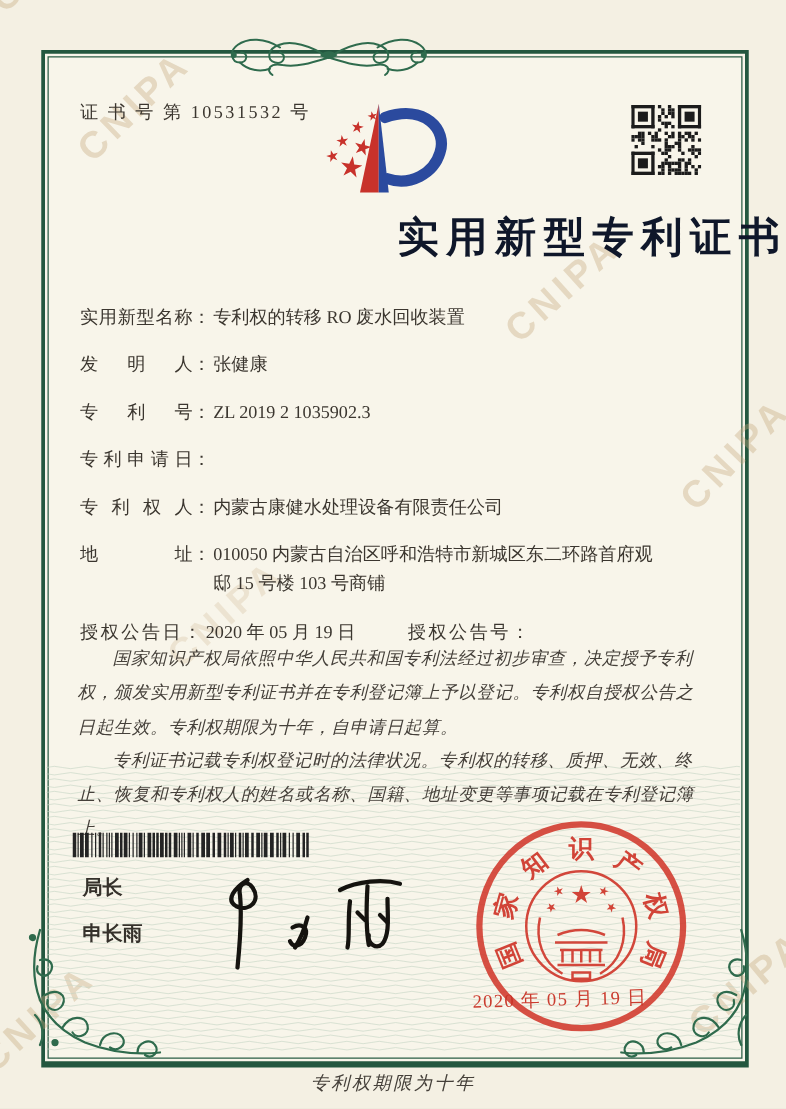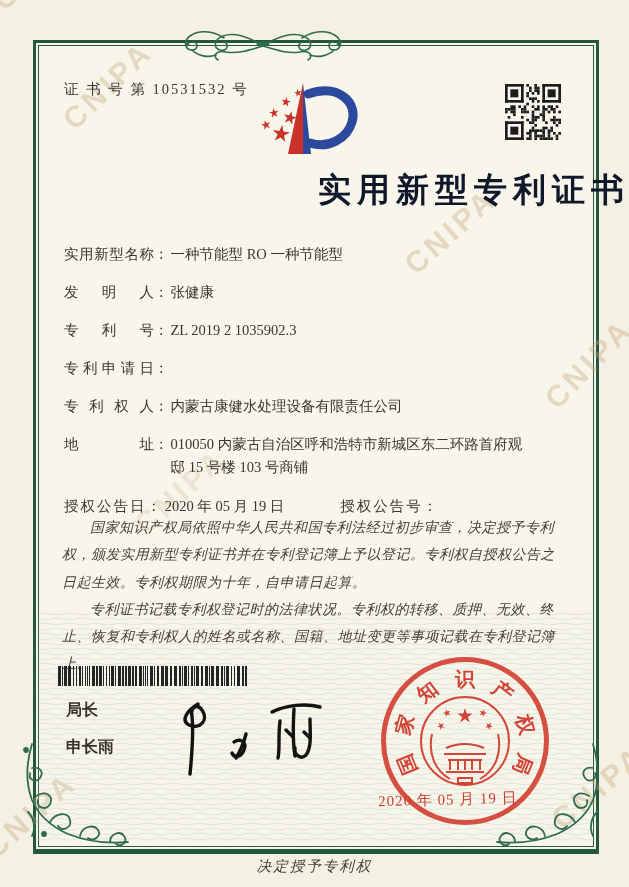--- a/index.html
+++ b/index.html
@@ -18,21 +18,21 @@
   .qr{position:absolute;left:505px;top:84px;width:56px;height:56px;z-index:3;}
   .title{position:absolute;left:1px;top:168px;width:100%;text-align:right;font-size:33px;font-weight:700;
          letter-spacing:6px;color:#0f172a;z-index:3;}
   
   .fields{position:absolute;left:64px;top:243px;width:472px;font-size:14.5px;z-index:3;}
   .frow{display:flex;margin-bottom:15px;line-height:23px;}
   .flabel{display:inline-block;width:90px;text-align:justify;text-align-last:justify;flex:none;}
   .fcolon{flex:none;}
   .fvalue{margin-left:2px;max-width:368px;}
   .grant-row{display:flex;margin-top:16px;line-height:23px;}
-  .grant-row .pair2{margin-left:56px;display:flex;}
+  .grant-row .pair2{margin-left:42px;display:flex;}
   .glabel{letter-spacing:2px;}
   
   .paras{position:absolute;left:62px;top:514px;width:506px;font-size:14px;font-style:italic;
          color:#45403a;line-height:1.95;z-index:3;}
   .paras p{margin:0;text-indent:2em;letter-spacing:.5px;}
   
   .waves{position:absolute;left:37px;top:610px;z-index:2;}
   
   .barcode{position:absolute;left:58px;top:666px;z-index:3;}
   
@@ -312,21 +312,21 @@
       <rect x="17" y="20" width="1" height="1" fill="#1c1c1c"></rect>
       <rect x="19" y="20" width="1" height="1" fill="#1c1c1c"></rect>
     </svg>
 
   <div class="title">实用新型专利证书</div>
 
   <div class="fields">
     <div class="frow">
       <span class="flabel">实用新型名称</span>
         <span class="fcolon">：</span>
-      <span class="fvalue">一种节能型 RO 一种节能型</span>
+      <span class="fvalue">专利权的转移 RO 废水回收装置</span>
     </div>
     <div class="frow">
       <span class="flabel">发明人</span>
         <span class="fcolon">：</span>
       <span class="fvalue">张健康</span>
     </div>
     <div class="frow">
       <span class="flabel">专利号</span>
         <span class="fcolon">：</span>
       <span class="fvalue">ZL 2019 2 1035902.3</span>
@@ -463,15 +463,15 @@
         <use href="#star" transform="translate(55,30) scale(8)"></use>
         <use href="#star" transform="translate(37,27) scale(4) rotate(-18)"></use>
         <use href="#star" transform="translate(73,27) scale(4) rotate(18)"></use>
         <use href="#star" transform="translate(31,40) scale(4) rotate(-30)"></use>
         <use href="#star" transform="translate(79,40) scale(4) rotate(30)"></use>
       </g>
     </svg>
   </div>
   <div class="seal-date">2020 年 05 月 19 日</div>
 
-  <div class="cont-note">决定授予专利权</div>
+  <div class="cont-note">专利权期限为十年</div>
 
 </div>
 
 </body></html>

